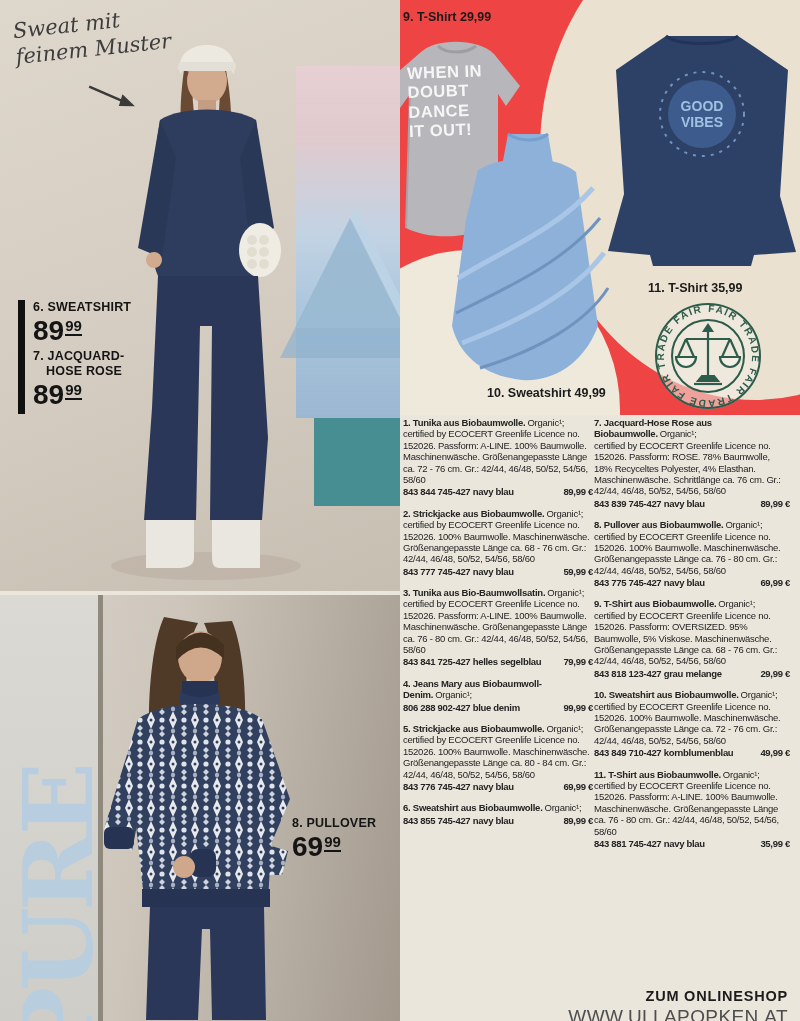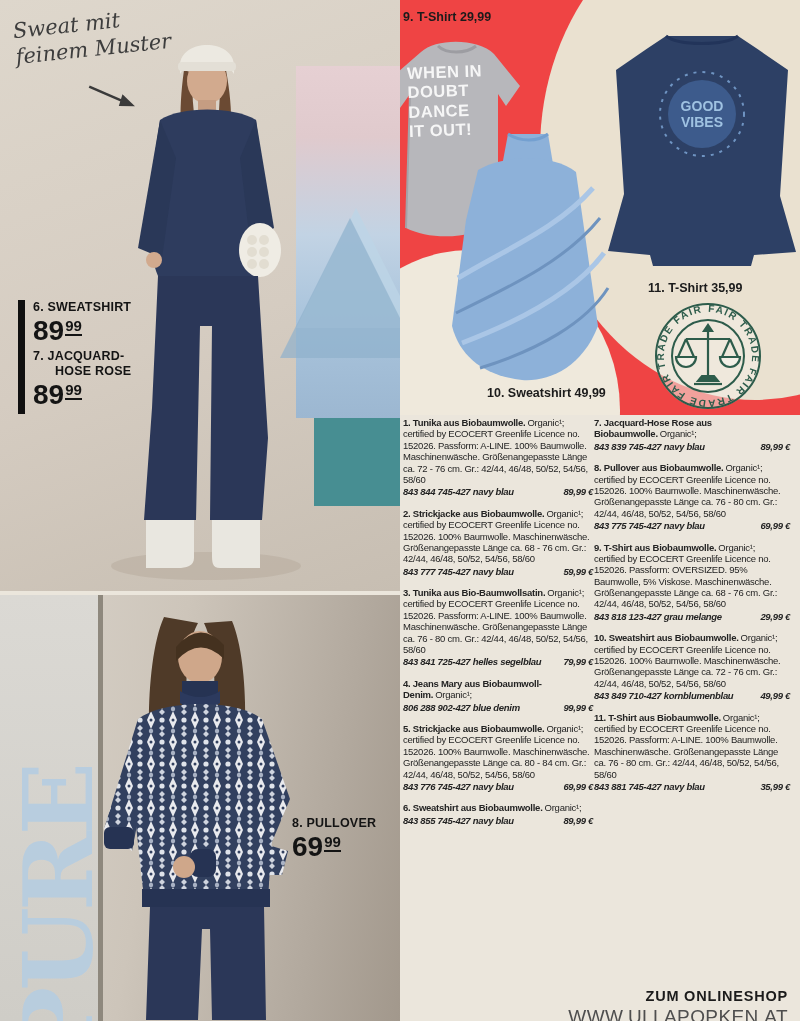--- a/index.html
+++ b/index.html
@@ -34,21 +34,21 @@
   .note {
     position:absolute; left:14px; top:10px; transform:rotate(-6deg);
     font-family:"DejaVu Serif", serif; font-style:italic;
     font-size:21px; line-height:1.25; color:#3d3d3d; z-index:5;
   }
   .note-arrow { position:absolute; left:86px; top:84px; transform:rotate(8deg); z-index:5; }
   .price-block { position:absolute; display:flex; gap:8px; z-index:6; }
   .pb-67 { left:18px; top:300px; }
   .price-bar { width:7px; background:#101010; }
   .pt-label { font-size:12.5px; font-weight:bold; letter-spacing:.2px; color:#141414; line-height:1.2; }
-  .pt-label.indent { padding-left:13px;text-align:right; }
+  .pt-label.indent { padding-left:13px; }
   .pt-price { font-size:28px; font-weight:bold; color:#141414; line-height:1.05; margin:1px 0 4px; }
   .pt-price .sup { font-size:15px; vertical-align:9px; border-bottom:2.5px solid #141414; margin-left:1px; }
   
   .collage { position:absolute; left:400px; top:0; width:449px; height:415px; background:#ef4444; overflow:hidden; }
   .blob-cream { position:absolute; left:140px; top:-100px; width:430px; height:500px; border-radius:50%; background:#eae1d0; }
   .blob-cream2 { position:absolute; left:-80px; top:250px; width:300px; height:320px; border-radius:50%; background:#efe9dc; }
   .shirt-label { position:absolute; font-size:12.5px; font-weight:bold; color:#1b1b1b; z-index:9; white-space:nowrap; }
   .lbl9 { left:3px; top:10px; }
   .lbl10 { left:87px; top:386px; }
   .lbl11 { left:248px; top:281px; }
@@ -61,21 +61,21 @@
   .navy-shirt { position:absolute; left:204px; top:26px; z-index:3; }
   .blue-shirt { position:absolute; left:28px; top:128px; z-index:5; }
   .fairtrade { position:absolute; left:252px; top:300px; z-index:6; }
   
   .col { position:absolute; top:417px; z-index:2; }
   .col1 { left:403px; width:190px; }
   .col2 { left:594px; width:196px; }
   .item { margin-bottom:10px; font-size:9.5px; line-height:1.2; letter-spacing:-.25px; color:#232323; }
   .item .ttl { font-weight:bold; }
   .item .org { margin-left:2px; }
-  .item .art-row { display:flex; justify-content:space-between; font-weight:bold; margin-top:1px; letter-spacing:-.3px;font-style:italic; }
+  .item .art-row { display:flex; justify-content:space-between; font-weight:bold; margin-top:1px; letter-spacing:-.3px; }
   .item .art { white-space:nowrap; }
   .item .prc { white-space:nowrap; margin-left:4px; }
   
   .footer { position:absolute; right:12px; top:988px; text-align:right; z-index:4; }
   .f1 { font-weight:bold; font-size:14.5px; letter-spacing:.8px; color:#1b1b1b; }
   .f2 { font-size:19px; letter-spacing:.4px; color:#4e4e4e; margin-top:2px; }
   
   .photo-bottom {
     position:absolute; left:0; top:595px; width:400px; height:426px;
     background:linear-gradient(100deg,#d9d3ca 0%,#cdc5ba 40%,#b2a99e 78%,#a2988c 100%);
@@ -274,20 +274,26 @@
     <div class="art-row">
         <span class="art">843 855 745-427 navy blau</span>
         <span class="prc">89,99 €</span>
       </div>
   </div>
 </div>
 
 <div class="col col2">
   <div class="item">
     <div class="head"><span class="ttl">7. Jacquard-Hose Rose aus Biobaumwolle.</span><span class="org">Organic¹;</span></div>
+    <div class="body">certified by ECOCERT Greenlife
+Licence no. 152026. Passform: ROSE.
+78% Baumwolle, 18% Recyceltes Polyester,
+4% Elasthan. Maschinenwäsche.
+Schrittlänge ca. 76 cm.
+Gr.: 42/44, 46/48, 50/52, 54/56, 58/60</div>
     <div class="art-row">
         <span class="art">843 839 745-427 navy blau</span>
         <span class="prc">89,99 €</span>
       </div>
   </div>
   <div class="item">
     <div class="head"><span class="ttl">8. Pullover aus Biobaumwolle.</span><span class="org">Organic¹;</span></div>
     <div class="body">certified by ECOCERT Greenlife Licence no.
 152026. 100% Baumwolle.
 Maschinenwäsche.

